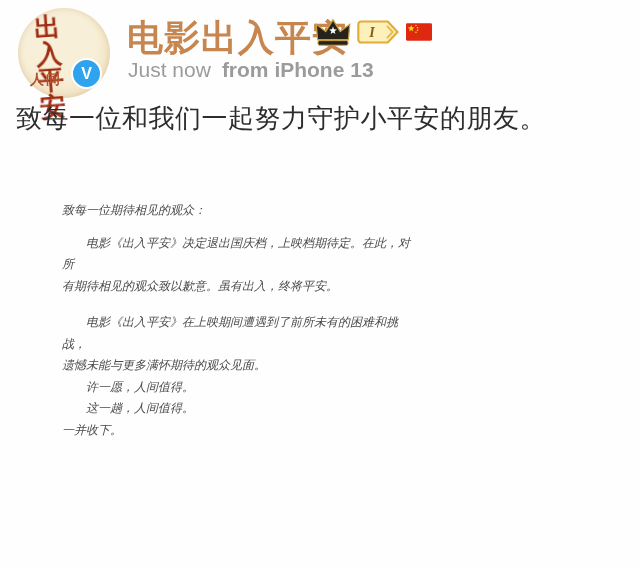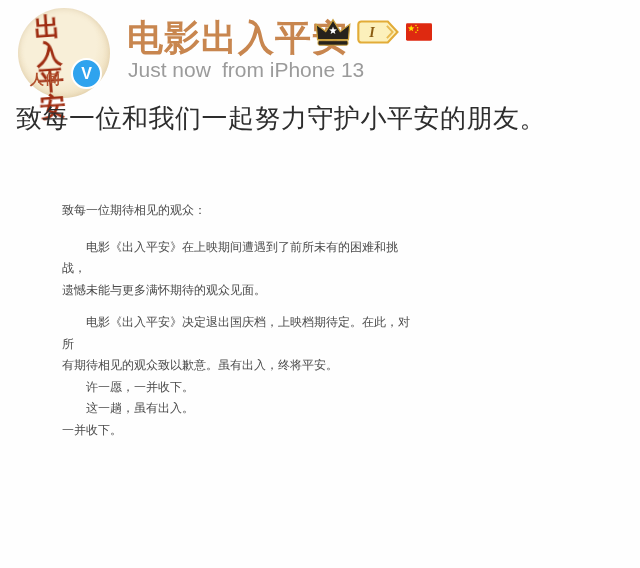--- a/index.html
+++ b/index.html
@@ -43,34 +43,34 @@
   }
   .badges {
     position:absolute; left:314px; top:16px;
     display:flex; align-items:center; gap:5px; height:32px;
   }
   .badge { display:block; cursor:pointer; }
   .meta {
     position:absolute; left:128px; top:58px;
     font-size:21px; color:#9b9b9b; white-space:nowrap;
   }
-  .meta .src { margin-left:11px; }
+  .meta .src { margin-left:11px;font-weight:bold; }
 
   
   .post-text {
     position:absolute; left:16px; top:100px; width:610px;
     font-size:26px; letter-spacing:.5px; color:#2d2d2d; line-height:1.45;
   }
 
   
   .letter {
     position:absolute; left:62px; top:200px; width:460px;
     font-family:"Liberation Serif","DejaVu Serif",serif;
     font-size:12px; line-height:21.5px; color:#4a4a4a;
-    filter:blur(.3px); cursor:pointer;
+    filter:blur(.3px); cursor:pointer;font-style:italic;
   }
   .letter .salutation { margin:0; }
   .letter p { width:358px; margin:0; white-space:pre-line; }
   .indent { text-indent:2em; }
   .p1 { margin-top:15px !important; }
   .p2 { margin-top:11px !important; }
   .p3 { margin-top:10px !important; }
   .wish1 { margin-top:8px; }
   .wish2 { margin-top:0; }
   .closing { margin-top:8px; }
@@ -113,23 +113,23 @@
   </div>
 
   <div class="meta">
     <span>Just now</span><span class="src">from iPhone 13</span>
   </div>
 
   <div class="post-text">致每一位和我们一起努力守护小平安的朋友。</div>
 
   <div class="letter">
     <p class="salutation">致每一位期待相见的观众：</p>
+    <p class="indent p2">电影《出入平安》决定退出国庆档，上映档期待定。在此，对所
+有期待相见的观众致以歉意。虽有出入，终将平安。</p>
     <p class="indent p1">电影《出入平安》在上映期间遭遇到了前所未有的困难和挑战，
 遗憾未能与更多满怀期待的观众见面。</p>
-    <p class="indent p2">电影《出入平安》决定退出国庆档，上映档期待定。在此，对所
-有期待相见的观众致以歉意。虽有出入，终将平安。</p>
-    <p class="indent wish1">许一愿，一并收下。</p>
-    <p class="indent wish2">这一趟，虽有出入。</p>
+    <p class="indent wish1">许一愿，人间值得。</p>
+    <p class="indent wish2">这一趟，人间值得。</p>
     <p class="closing">一并收下。</p>
 
   </div>
 
 </div>
 
 </body></html>

